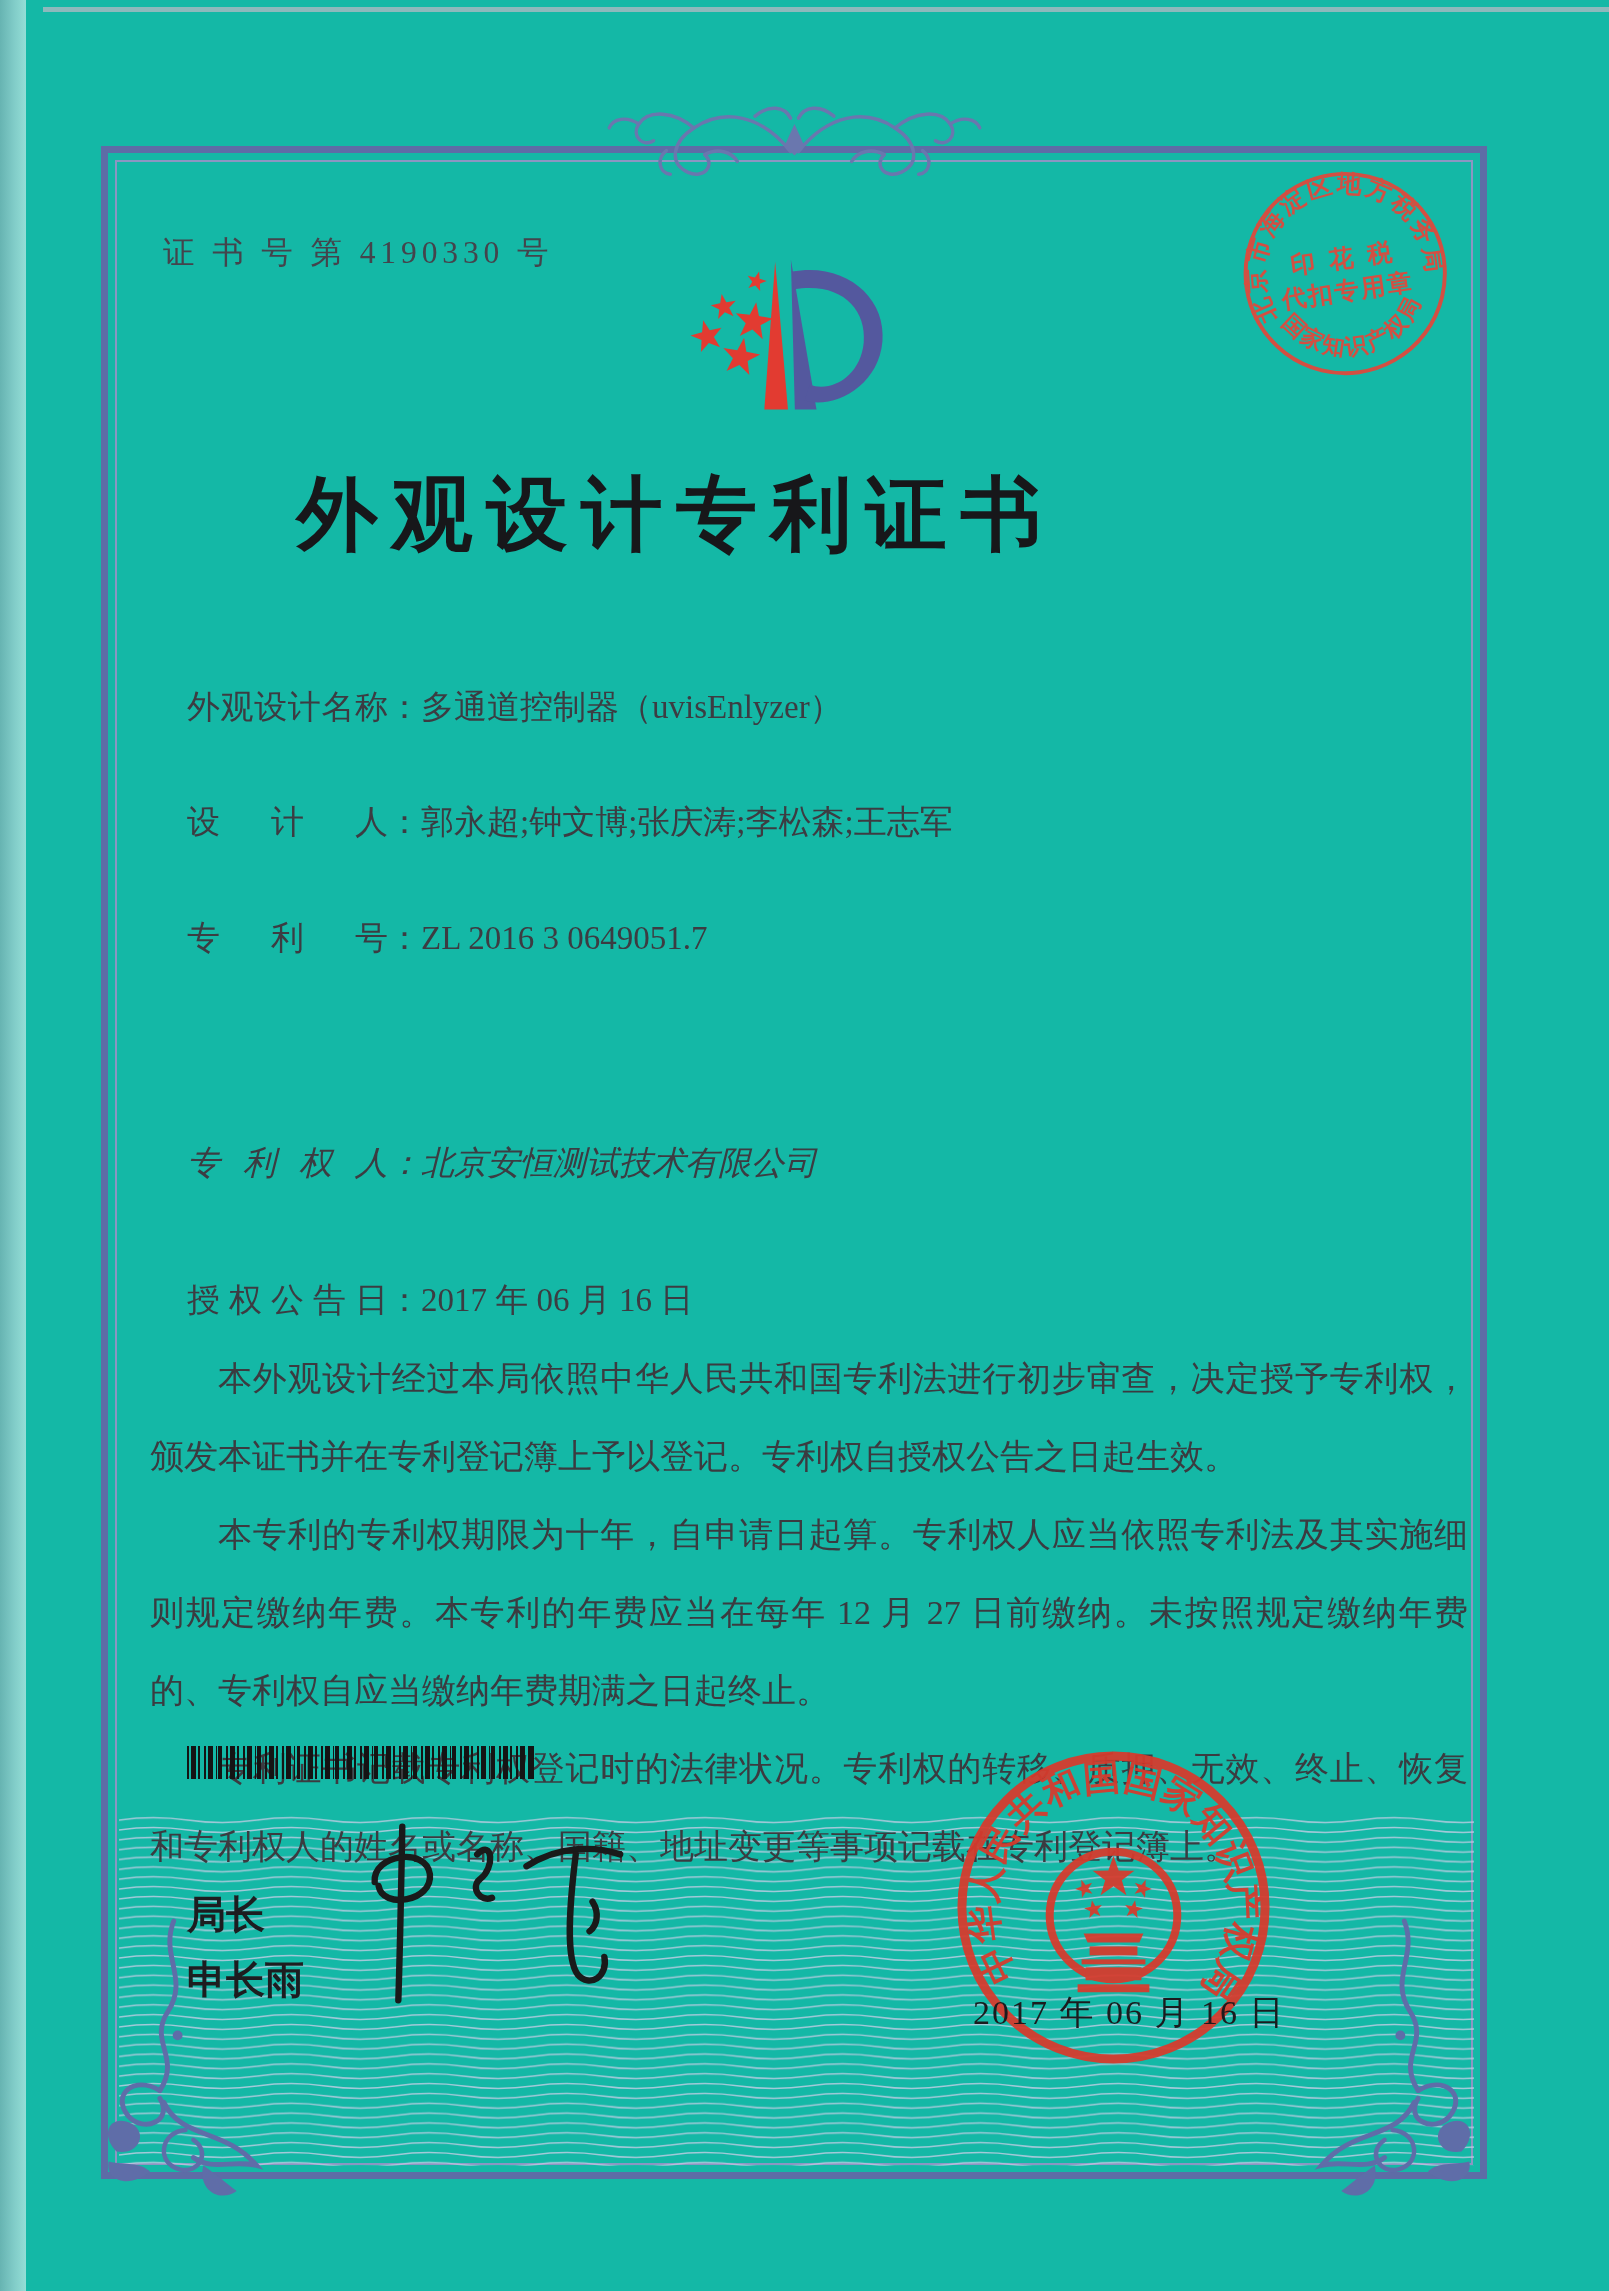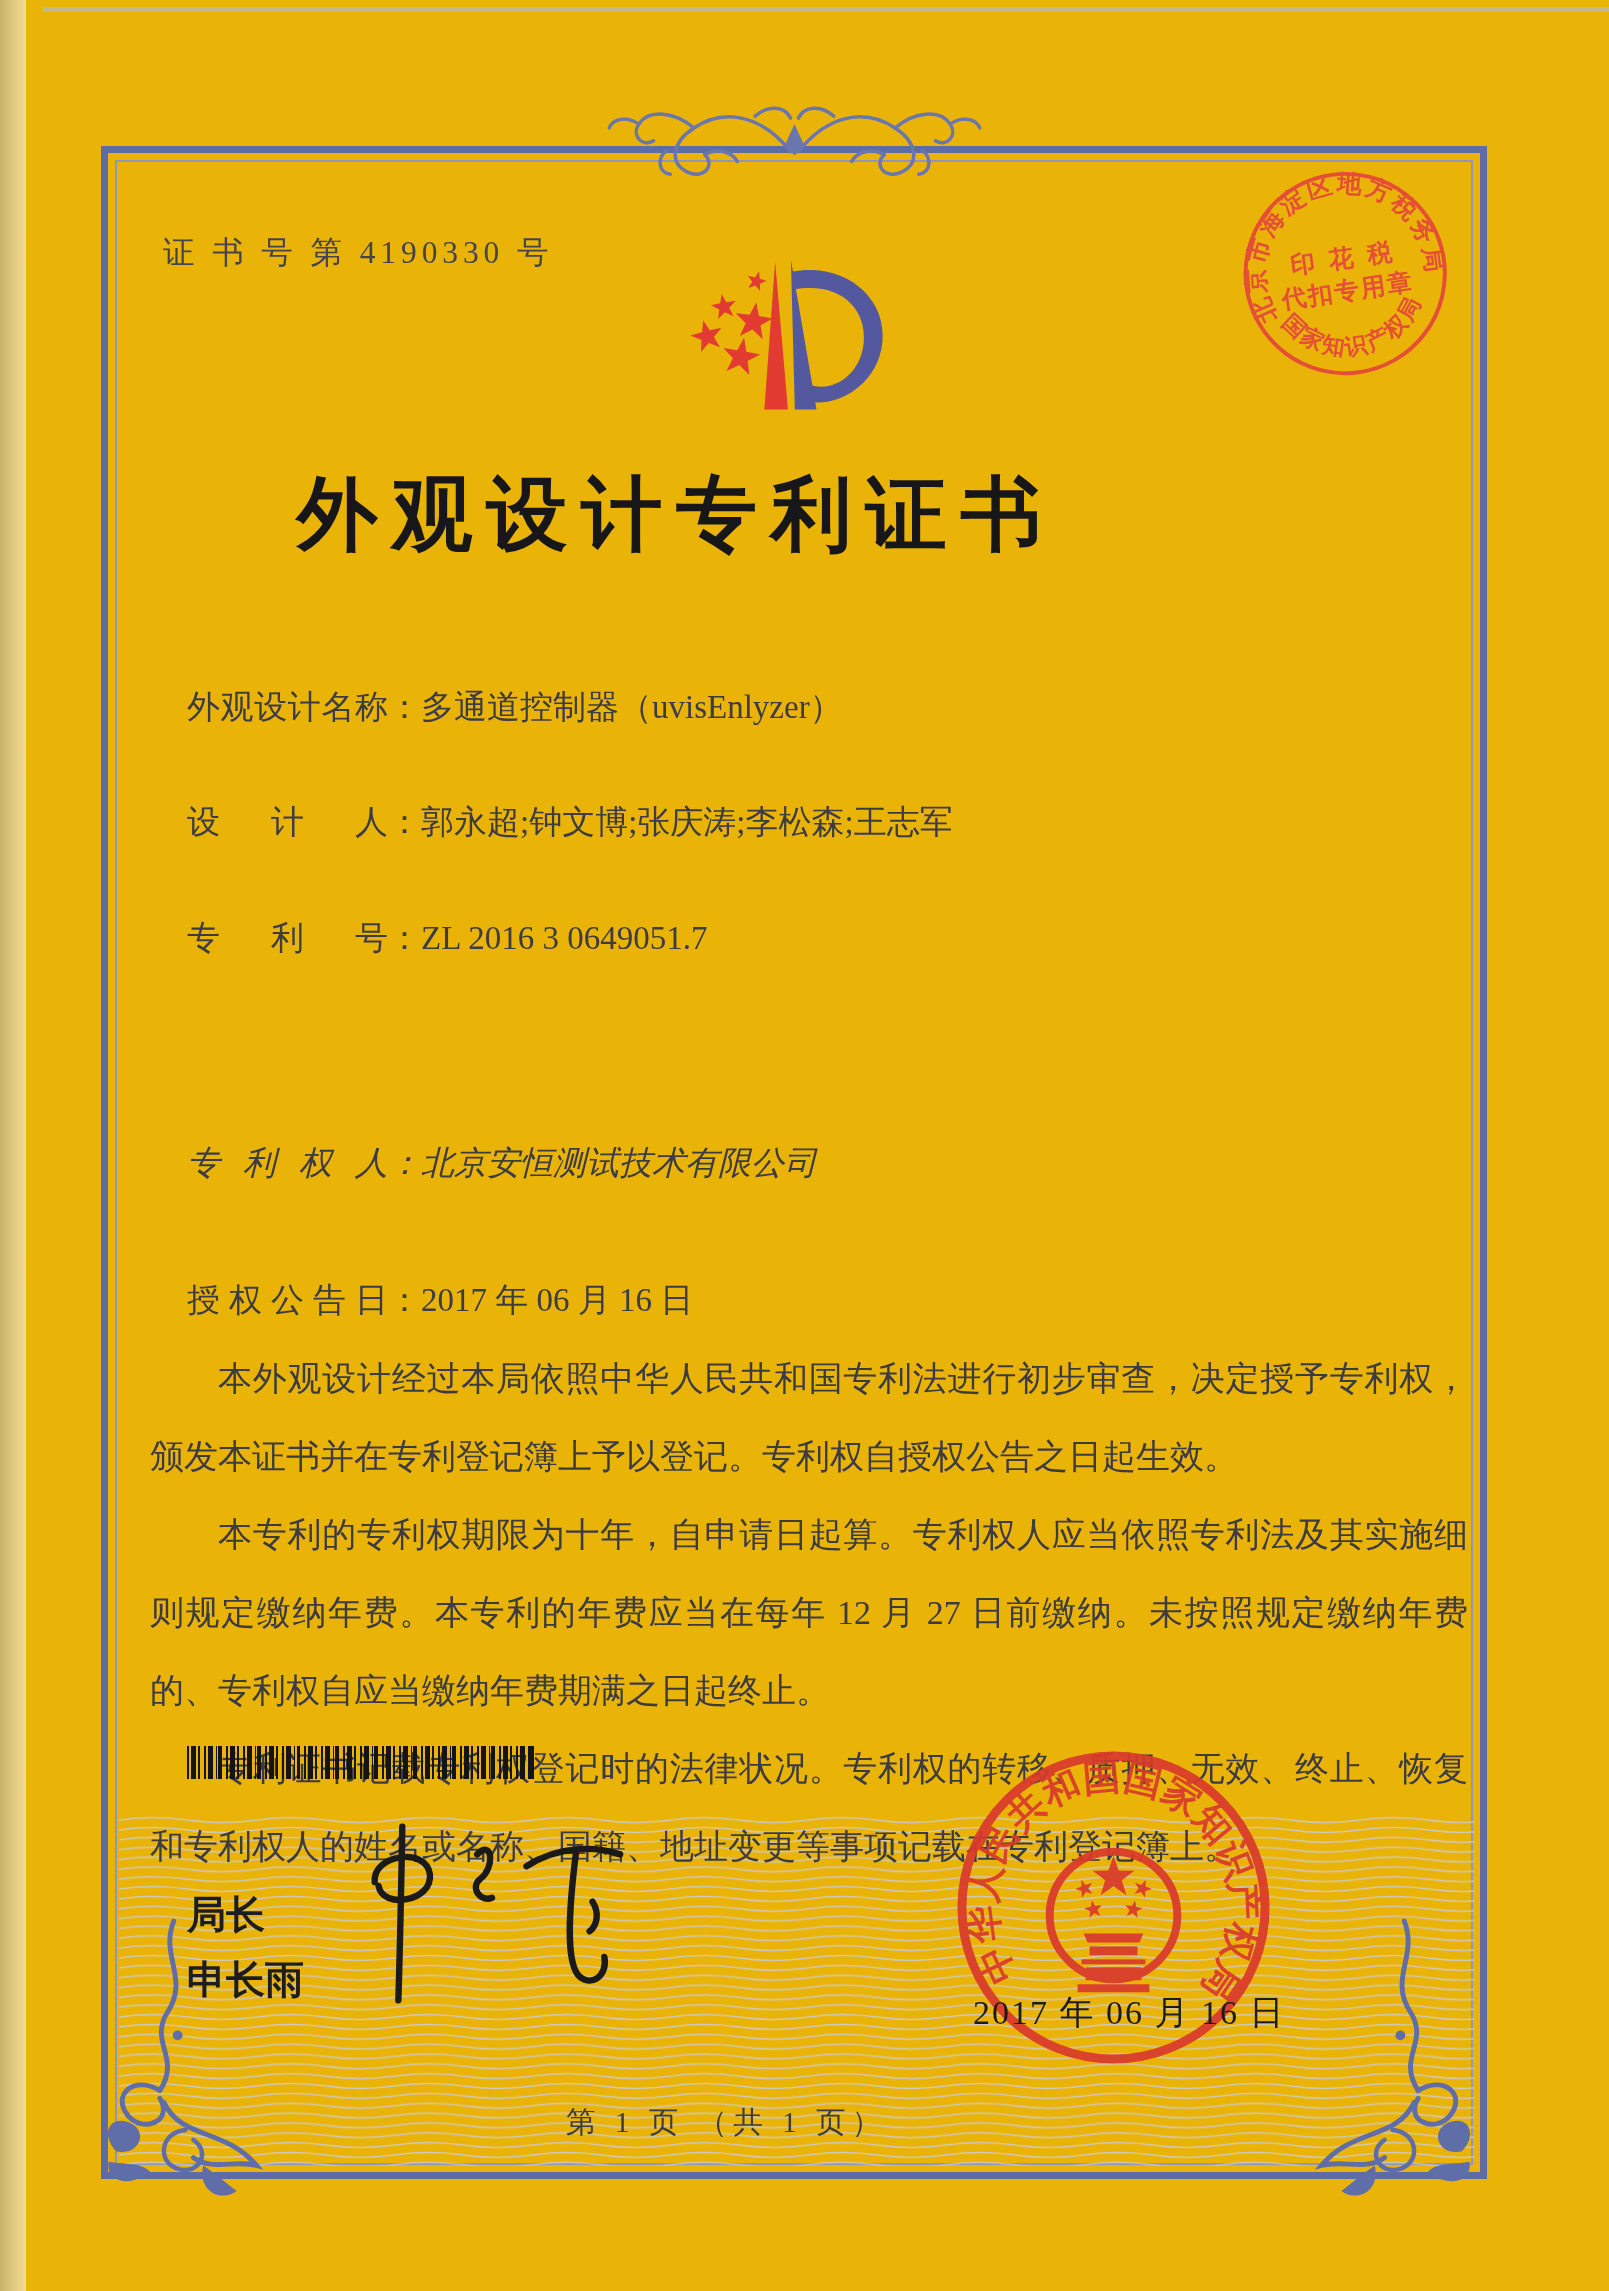--- a/index.html
+++ b/index.html
@@ -1,16 +1,16 @@
 <!DOCTYPE html>
 <html><head>
 <meta charset="utf-8">
 <style>
   html,body{margin:0;padding:0;background:#e8e8ea;}
-  .page{position:relative;width:1610px;height:2291px;background:#eab308;overflow:hidden;
+  .page{position:relative;width:1610px;height:2291px;background:#14b8a6;overflow:hidden;
         font-family:"Liberation Serif","DejaVu Serif",serif;color:#3a3a3e;}
   
   .scan-top{position:absolute;left:43px;top:6.9px;right:0;height:4.9px;background:#b6bac3;opacity:.75;}
   .scan-left{position:absolute;left:0;top:0;bottom:0;width:25.6px;
              background:linear-gradient(90deg,#aab0bb,#dadde4 55%,#fdfdfe);opacity:.55;}
   
   .frame{position:absolute;left:101px;top:146px;width:1386px;height:2033px;
          border:7.9px solid #5e6ca6;box-sizing:border-box;}
   .frame-inner{position:absolute;inset:6.9px;border:2px solid #8b96c2;}
   
@@ -228,16 +228,15 @@
         <circle cx="92" cy="120" r="5" fill="#5f6da8" stroke="none"></circle>
       </g>
       <g fill="#5f6da8">
         <path d="M30,238 C12,220 24,198 46,210 C62,220 52,242 30,238 Z"></path>
         <path d="M64,258 C44,276 18,268 22,248 C40,252 52,248 64,258 Z"></path>
         <path d="M118,252 C112,278 136,290 152,278 C142,270 132,262 118,252 Z"></path>
       </g>
     </svg>
   </div>
 
-  <div class="footer">第 1 页 （共 1 页）</div>
 
 </div>
 
 
 </body></html>

